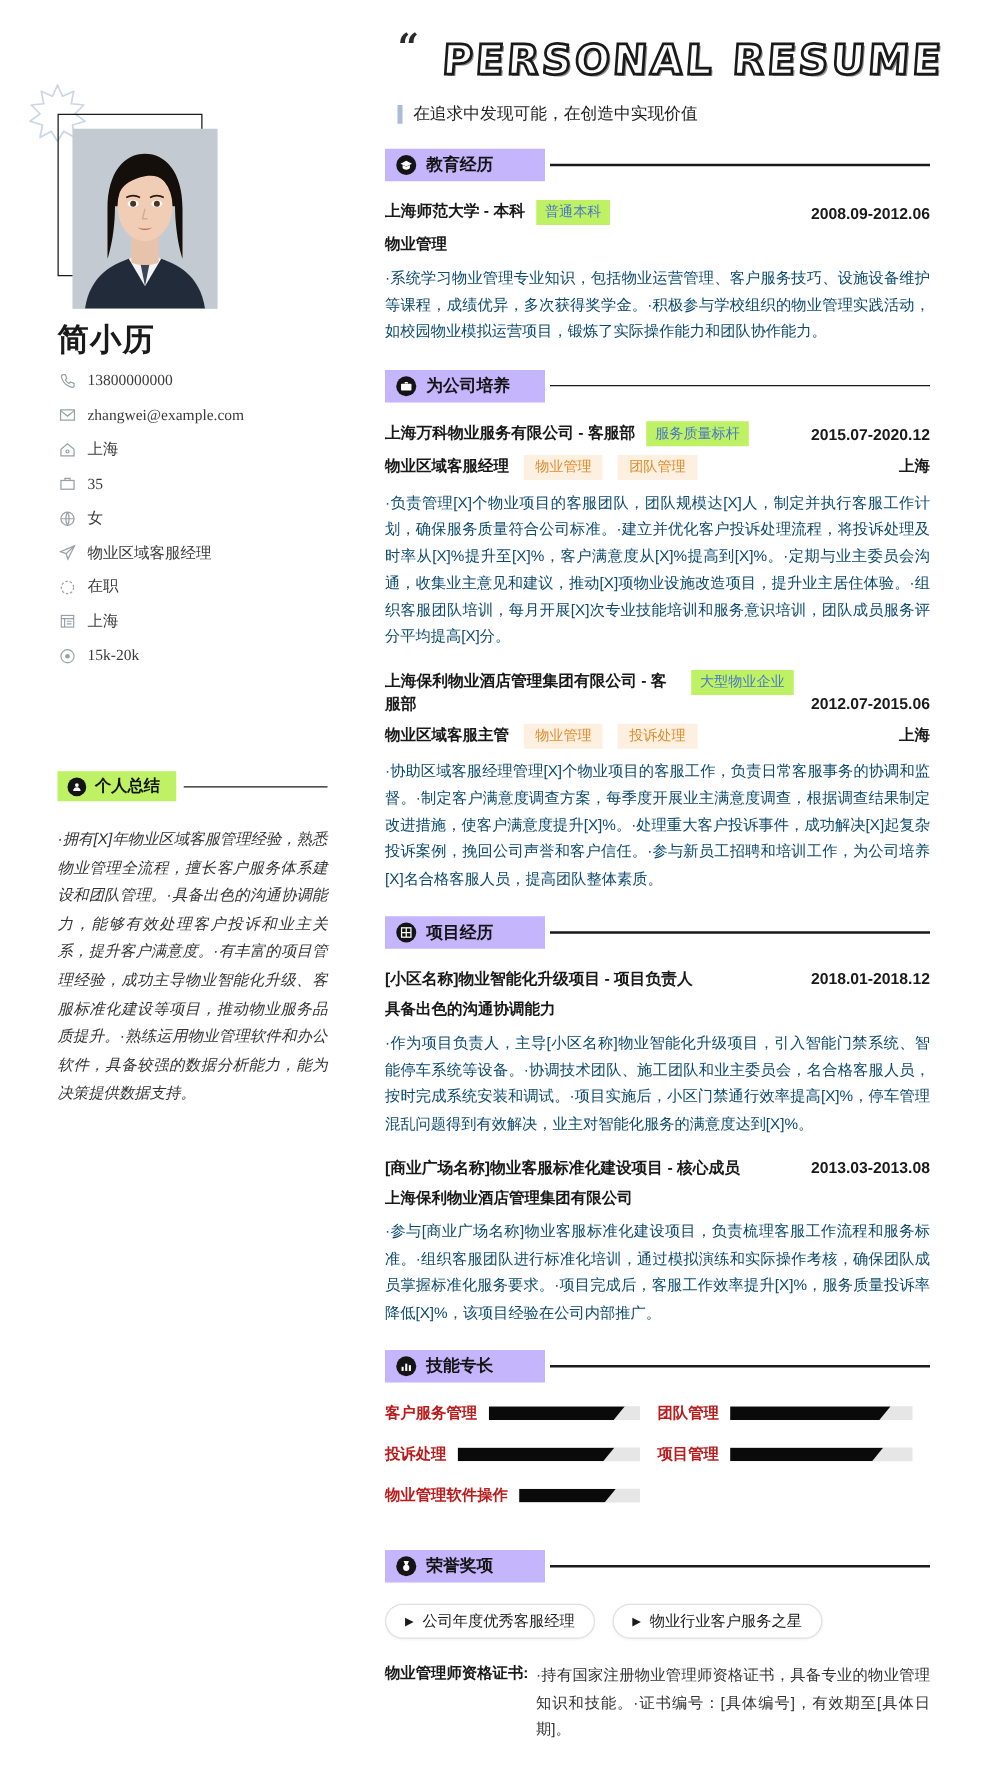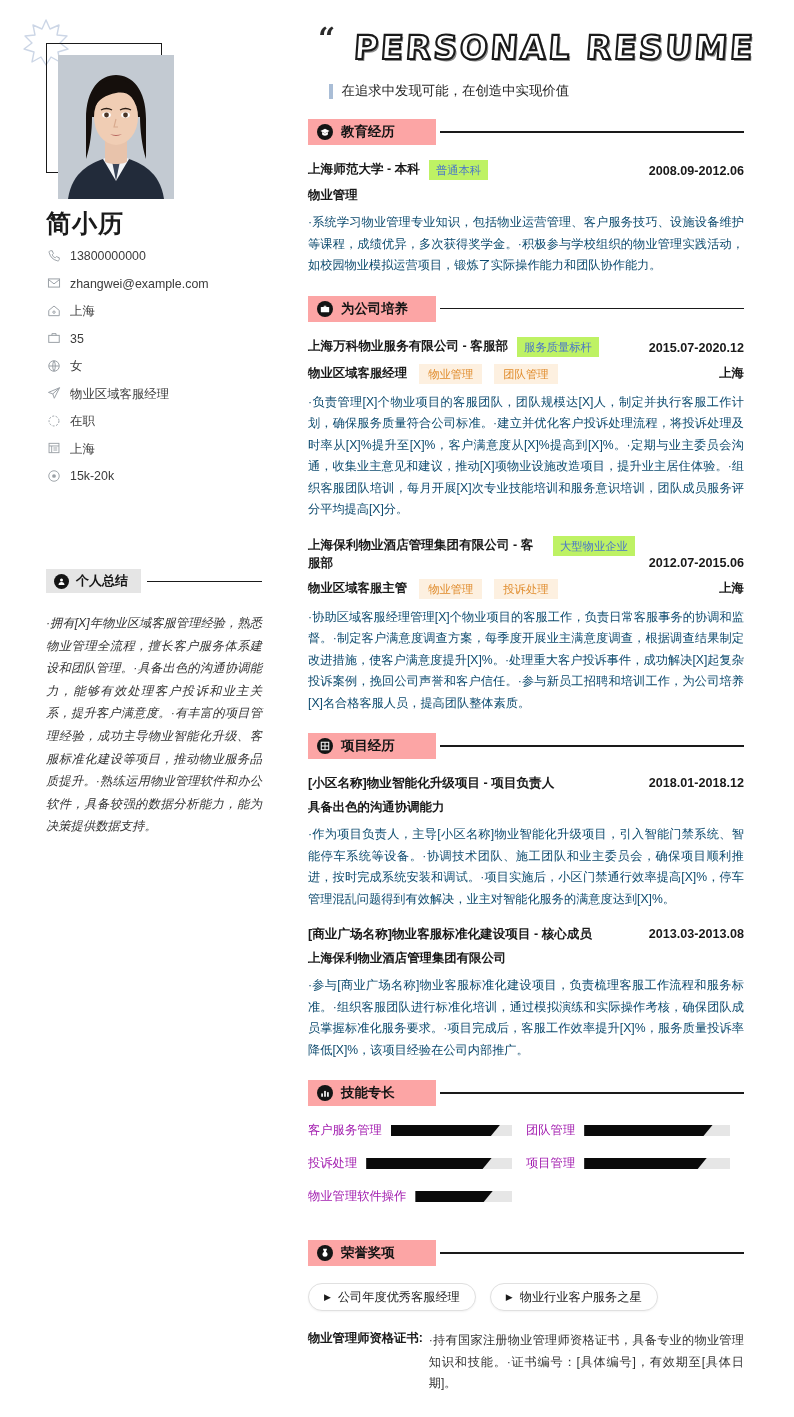--- a/index.html
+++ b/index.html
@@ -4,65 +4,65 @@
 <style>
   html,body{margin:0;padding:0;}
   body{
     width:794px;height:1417px;background:#ffffff;
     font-family:"Liberation Sans","DejaVu Sans",sans-serif;
     color:#222;overflow:hidden;position:relative;
   }
   .page{position:relative;width:794px;height:1417px;display:flex;}
 
   
-  .left{width:284px;flex:0 0 284px;position:relative;padding:0;box-sizing:border-box;}
+  .left{width:284px;flex:0 0 284px;position:relative;padding:0;box-sizing:border-box;margin-top:48px;}
   .starburst{position:absolute;left:22px;top:18px;width:48px;height:48px;}
   .photo-frame{position:absolute;left:46px;top:43px;width:116px;height:130px;border:1.4px solid #1a1a1a;box-sizing:border-box;}
   .photo{position:absolute;left:58px;top:55px;width:116px;height:144px;overflow:hidden;background:#c5ccd3;}
   .photo svg{display:block;}
 
   .name{position:absolute;left:46px;top:207px;font-size:25px;font-weight:700;letter-spacing:1px;color:#1a1a1a;}
 
   .contact{position:absolute;left:46px;top:248px;width:220px;}
-  .c-row{display:flex;align-items:flex-start;margin-bottom:11.5px;height:16px;}
+  .c-row{display:flex;align-items:flex-end;margin-bottom:11.5px;height:16px;font-family:Liberation Serif, serif;}
   .c-ic{width:15px;height:15px;flex:0 0 15px;margin-right:9px;color:#9aa0a6;display:flex;align-items:center;justify-content:center;}
   .c-ic svg{display:block;}
   .c-tx{font-size:12.4px;color:#3b3b3b;line-height:16px;white-space:nowrap;}
 
   
   .lsec{position:absolute;left:46px;top:569px;width:216px;}
   .lsec-head{display:flex;align-items:center;position:relative;}
-  .lsec-chip{display:inline-flex;align-items:center;background:#e5e5e5;height:24px;padding:0 13px 0 8px;box-sizing:border-box;}
+  .lsec-chip{display:inline-flex;align-items:center;background:#bef264;height:24px;padding:0 13px 0 8px;box-sizing:border-box;}
   .lsec-chip .hic{width:15px;height:15px;border-radius:50%;background:#141414;display:flex;align-items:center;justify-content:center;margin-right:7px;}
   .lsec-chip .hic svg{display:block;}
   .lsec-chip .htx{font-size:13px;font-weight:700;color:#141414;white-space:nowrap;}
   .lsec-rule{flex:1;height:1px;background:#1a1a1a;margin-left:6px;}
   .lsec-body{margin-top:19px;font-size:12.3px;line-height:22.6px;color:#333;text-align:justify;font-style:italic;}
 
   
   .right{flex:1;position:relative;padding:0 50px 0 24px;box-sizing:border-box;}
 
   .title-wrap{position:relative;height:58px;margin-top:22px;}
   .quote{position:absolute;left:10px;top:2px;font-size:30px;line-height:30px;font-weight:700;color:#2b2b2b;font-family:"DejaVu Serif",serif;}
   .bubble{position:absolute;left:46px;top:6px;font-size:33px;font-weight:700;letter-spacing:2.5px;
     font-family:"DejaVu Sans",sans-serif;
     color:#ffffff;
     -webkit-text-stroke:2.2px #1a1a1a;
     text-shadow:2px 2px 0 #8e8e8e;
     transform:skewX(-4deg);
     white-space:nowrap;}
 
-  .subtitle{display:flex;align-items:center;margin-top:2px;margin-left:21px;}
+  .subtitle{display:flex;align-items:center;margin-top:2px;margin-left:10px;}
   .sub-bar{width:3.5px;height:15px;background:#a9bdd6;margin-right:9px;flex:0 0 3.5px;}
   .sub-tx{font-size:13.4px;color:#1f1f1f;font-weight:500;}
 
   
   .sec{margin-top:19px;}
   .sec-head{display:flex;align-items:center;}
-  .chip{display:inline-flex;align-items:center;background:#fca5a5;height:26px;min-width:128px;padding:0 14px 0 9px;box-sizing:border-box;}
+  .chip{display:inline-flex;align-items:center;background:#c4b5fd;height:26px;min-width:128px;padding:0 14px 0 9px;box-sizing:border-box;}
   .chip .hic{width:16px;height:16px;border-radius:50%;background:#141414;display:flex;align-items:center;justify-content:center;margin-right:8px;flex:0 0 16px;}
   .chip .hic svg{display:block;}
   .chip .htx{font-size:13.4px;font-weight:700;color:#141414;white-space:nowrap;}
   .rule{flex:1;height:1.2px;background:#1a1a1a;margin-left:4px;}
 
   .entry{margin-top:15px;}
   .erow{display:flex;align-items:flex-end;justify-content:space-between;}
   .eleft{display:flex;flex-wrap:wrap;align-items:flex-start;flex:1;min-width:0;padding-right:10px;}
   .eorg{font-size:12.6px;font-weight:700;color:#191919;line-height:18px;}
   .edate{font-size:12.6px;font-weight:700;color:#191919;white-space:nowrap;line-height:18px;flex:0 0 auto;}
@@ -71,21 +71,21 @@
   .erole{font-size:12.4px;font-weight:700;color:#191919;}
   .tagwrap{display:flex;align-items:center;flex:1;}
   .tag{display:inline-block;background:#fdf0e0;color:#e08c2d;font-size:11.3px;line-height:16px;padding:2px 9px;margin-left:12px;}
   .eloc{font-size:12.4px;font-weight:700;color:#191919;white-space:nowrap;margin-left:8px;}
   .esub{font-size:12.4px;font-weight:700;color:#191919;margin-top:7px;}
   .edesc{font-size:12.2px;line-height:21.5px;color:#0c4a6e;margin-top:8px;text-align:justify;}
 
   
   .skill-grid{display:flex;flex-wrap:wrap;margin-top:16px;}
   .skill{width:50%;box-sizing:border-box;display:flex;align-items:center;margin-bottom:16px;padding-right:14px;}
-  .skill-name{font-size:12.3px;font-weight:400;color:#a21caf;white-space:nowrap;margin-right:9px;}
+  .skill-name{font-size:12.3px;font-weight:700;color:#b91c1c;white-space:nowrap;margin-right:9px;}
   .bar{position:relative;flex:1;height:11px;background:#e6e6e6;overflow:hidden;min-width:40px;}
   .bar-fill{position:absolute;left:0;top:0;height:100%;background:#0a0a0a;}
 
   
   .pill-wrap{display:flex;margin-top:17px;}
   .pill{display:inline-flex;align-items:center;border:1px solid #e0e0e0;border-radius:17px;height:26px;padding:0 15px;margin-right:14px;background:#fff;box-shadow:0 1px 2px rgba(0,0,0,.05);}
   .pill .tri{font-size:9px;color:#1a1a1a;margin-right:7px;line-height:1;}
   .pill .ptx{font-size:12.2px;color:#1a1a1a;white-space:nowrap;}
 
   
@@ -353,21 +353,21 @@
         </span>
         <span class="rule"></span>
       </div>
 
       <div class="entry">
         <div class="erow">
           <span class="eorg">[小区名称]物业智能化升级项目 - 项目负责人</span>
           <span class="edate">2018.01-2018.12</span>
         </div>
         <div class="esub">具备出色的沟通协调能力</div>
-        <div class="edesc">·作为项目负责人，主导[小区名称]物业智能化升级项目，引入智能门禁系统、智能停车系统等设备。·协调技术团队、施工团队和业主委员会，确保项目顺利推进，按时完成系统安装和调试。·项目实施后，小区门禁通行效率提高[X]%，停车管理混乱问题得到有效解决，业主对智能化服务的满意度达到[X]%。</div>
+        <div class="edesc">·作为项目负责人，主导[小区名称]物业智能化升级项目，引入智能门禁系统、智能停车系统等设备。·协调技术团队、施工团队和业主委员会，名合格客服人员，按时完成系统安装和调试。·项目实施后，小区门禁通行效率提高[X]%，停车管理混乱问题得到有效解决，业主对智能化服务的满意度达到[X]%。</div>
       </div>
 
       <div class="entry">
         <div class="erow">
           <span class="eorg">[商业广场名称]物业客服标准化建设项目 - 核心成员</span>
           <span class="edate">2013.03-2013.08</span>
         </div>
         <div class="esub">上海保利物业酒店管理集团有限公司</div>
         <div class="edesc">·参与[商业广场名称]物业客服标准化建设项目，负责梳理客服工作流程和服务标准。·组织客服团队进行标准化培训，通过模拟演练和实际操作考核，确保团队成员掌握标准化服务要求。·项目完成后，客服工作效率提升[X]%，服务质量投诉率降低[X]%，该项目经验在公司内部推广。</div>
       </div>

